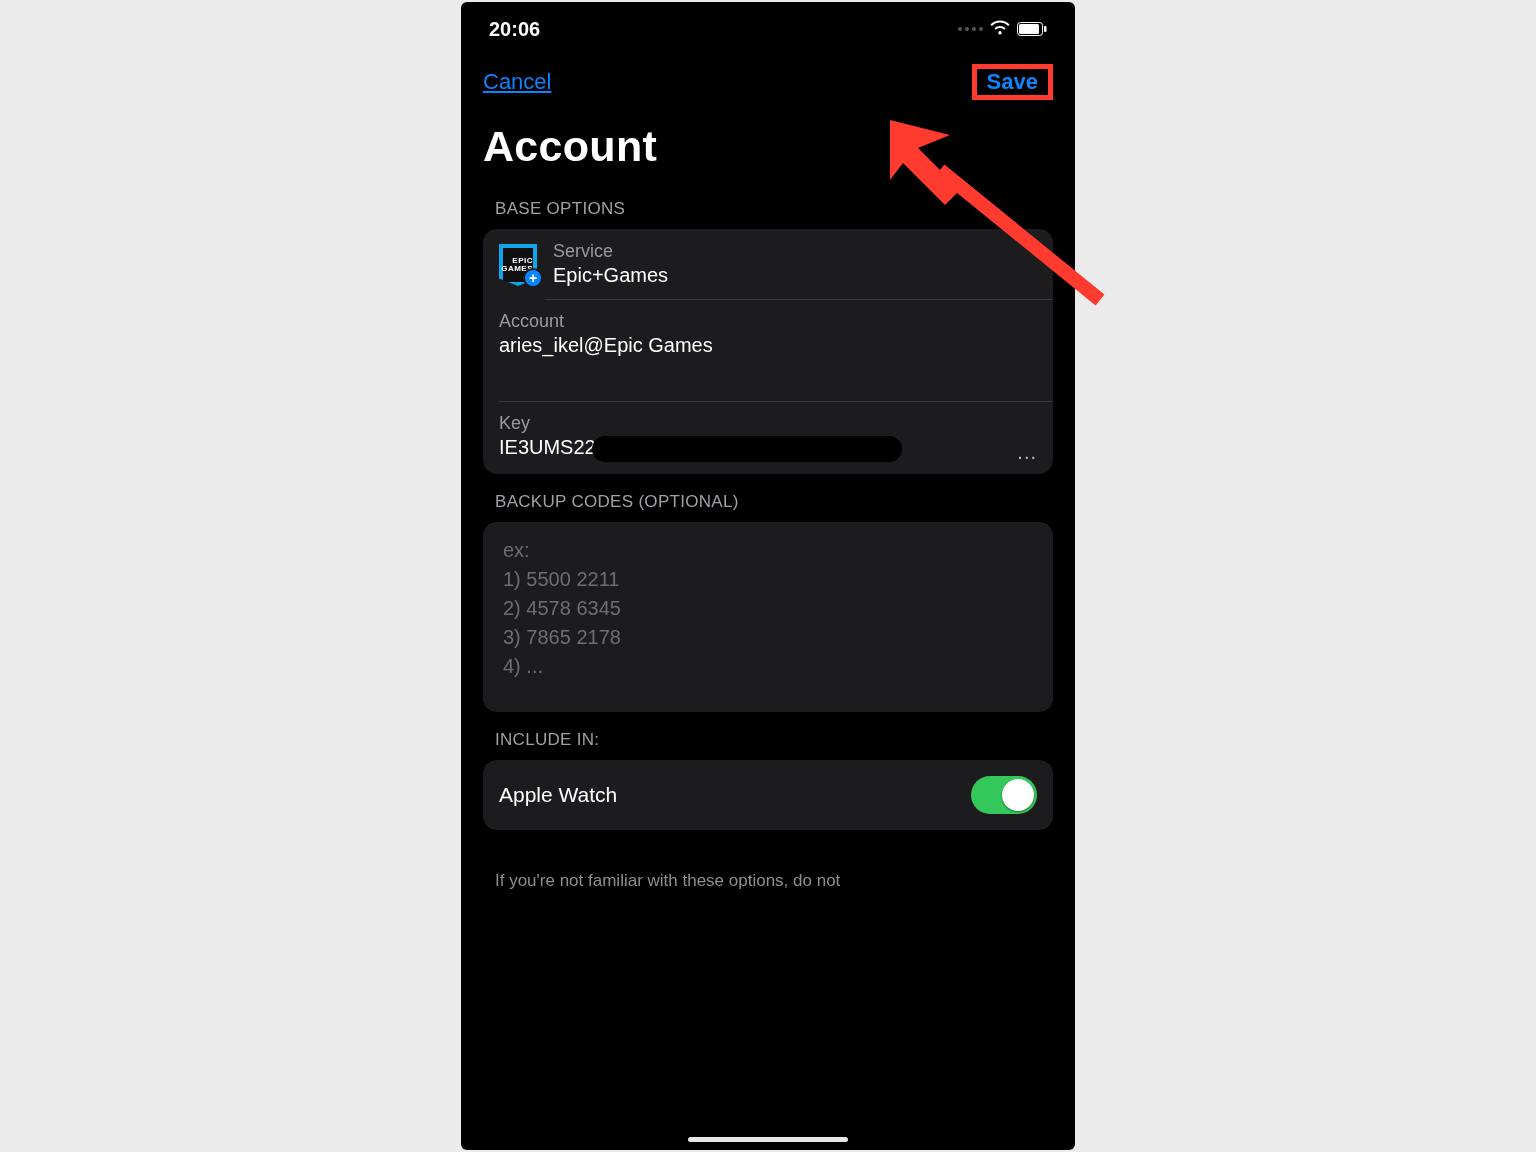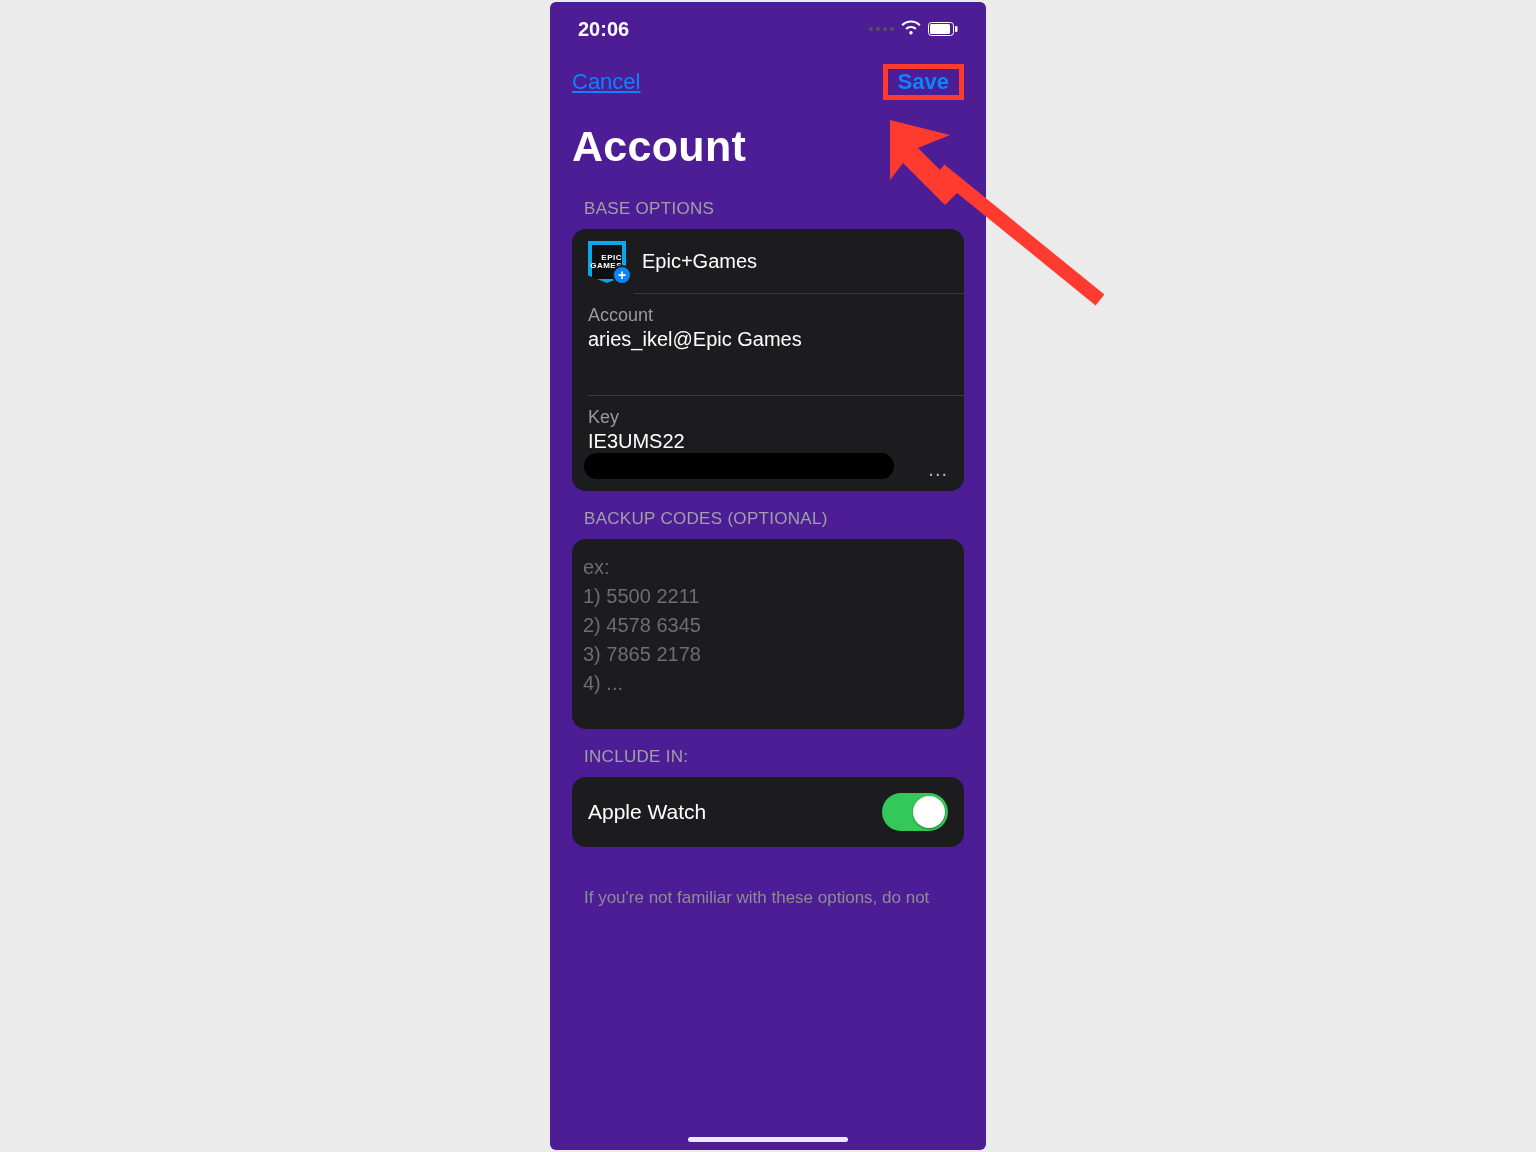--- a/index.html
+++ b/index.html
@@ -9,23 +9,23 @@
     background: #ebebeb;
     font-family: -apple-system, BlinkMacSystemFont, "Helvetica Neue", Arial, sans-serif;
     position: relative;
     overflow: hidden;
   }
   .phone {
     position: absolute;
     left: 50%;
     transform: translateX(-50%);
     top: 2px;
-    width: 436px;
+    width: 614px;
     height: 1148px;
-    background: #4c1d95;
+    background: #000000;
     border-radius: 6px;
     color: #fff;
     overflow: hidden;
   }
 
   
   .status-bar {
     display: flex;
     justify-content: space-between;
     align-items: center;
@@ -127,21 +127,21 @@
   .key-ell {
     position: absolute; right: 16px; bottom: 10px;
     color: #bbb; font-size: 20px; letter-spacing: 1px;
   }
 
   
   .codes-box {
     margin: 0 22px;
     background: #1c1c1e;
     border-radius: 14px;
-    padding: 14px 11px;
+    padding: 14px 20px;
     color: #6d6d72;
     font-size: 20px;
     line-height: 1.45;
     white-space: pre-line;
     min-height: 190px;
   }
 
   .toggle-row {
     display: flex; align-items: center; justify-content: space-between;
     padding: 16px;
@@ -225,20 +225,21 @@
   <div class="card">
     <div class="row with-icon">
       <div class="icon-wrap">
         <div class="epic-logo">
           <span>EPIC</span>
           <span>GAMES</span>
         </div>
         <div class="plus-badge">+</div>
       </div>
       <div class="row-col">
+        <span class="row-label">Service</span>
         <span class="row-value">Epic+Games</span>
       </div>
     </div>
     <div class="row">
       <div class="row-col">
         <span class="row-label">Account</span>
         <span class="row-value">aries_ikel@Epic Games</span>
       </div>
     </div>
     <div class="row key-row">

